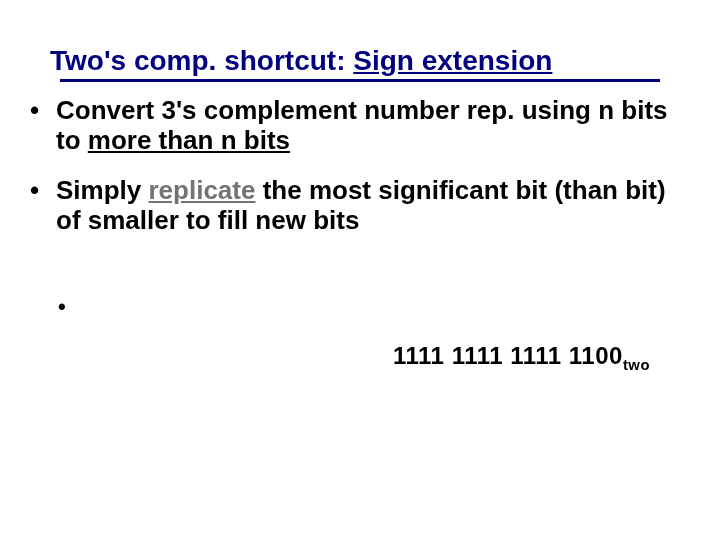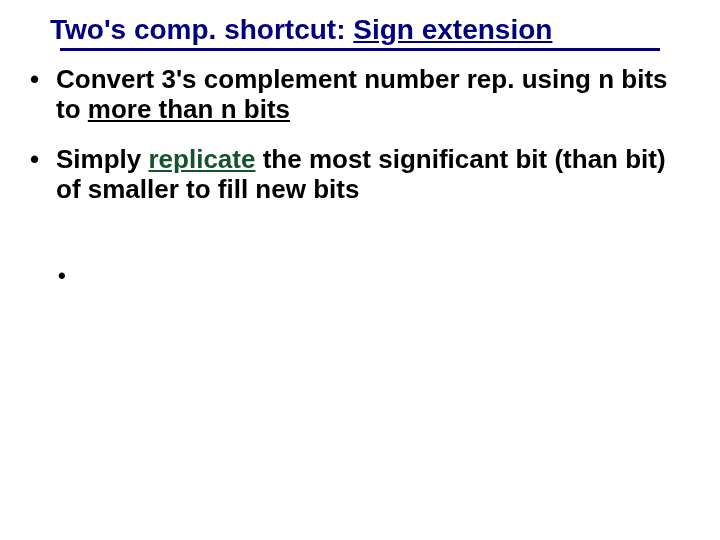--- a/index.html
+++ b/index.html
@@ -6,20 +6,21 @@
   body {
     width: 720px;
     height: 540px;
     background: #ffffff;
     font-family: Arial, Helvetica, sans-serif;
     overflow: hidden;
     position: relative;
   }
   .title-wrap {
     padding: 14px 40px 0 50px;
+    margin-top: 31px;
   }
   .title {
     font-size: 28px;
     font-weight: bold;
     color: #000080;
     display: inline;
   }
   .title-ul { text-decoration: underline; }
   .title-rule {
     border: none;
@@ -37,21 +38,21 @@
   }
   .bul1 {
     display: flex;
     margin-bottom: 20px;
   }
   .bul1 .dot {
     width: 26px;
     flex: 0 0 26px;
   }
   .ul-red { text-decoration: underline; color: #000000; }
-  .red { color: #14532d; }
+  .red { color: #737373; }
   .sub-section {
     margin-top: 58px;
     margin-left: 28px;
     font-size: 22px;
     font-weight: bold;
     color: #000;
   }
   .sub-li {
     display: flex;
     margin-bottom: 18px;
@@ -103,15 +104,18 @@
     </div>
   </div>
 
   <div class="sub-section">
     <div class="sub-li">
       <div class="dot">•</div>
     </div>
   </div>
 
   <div class="mono-block">
+    <div class="mono-line">
+      <span>1111 1111 1111 1100</span><span class="subscript">two</span>
+    </div>
   </div>
 
 </div>
 
 </body></html>

